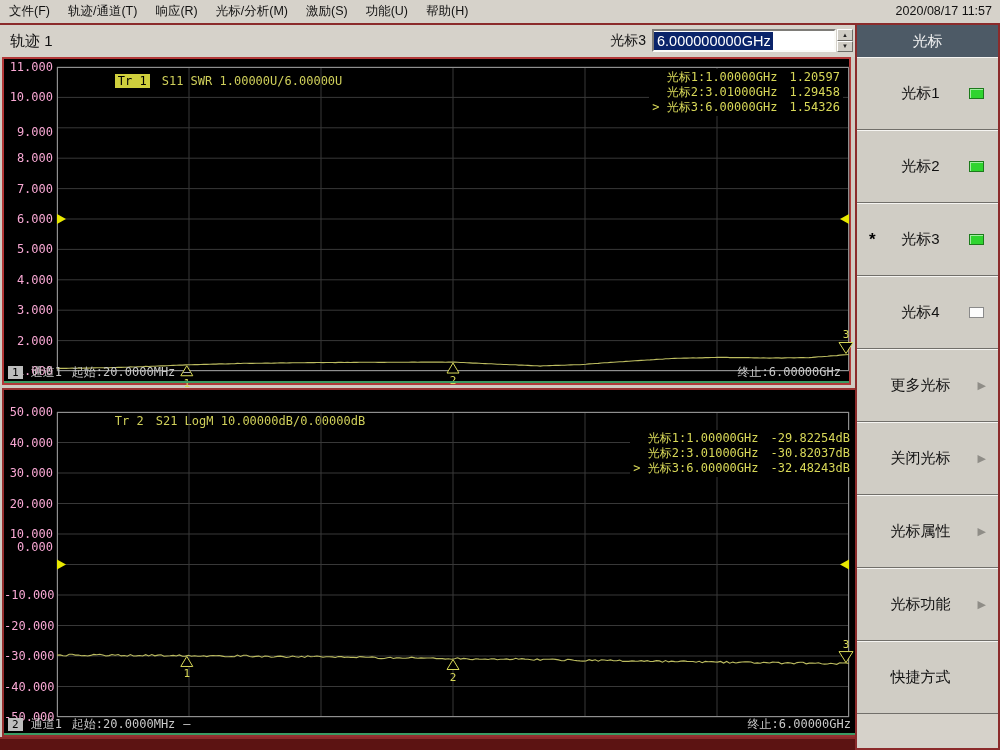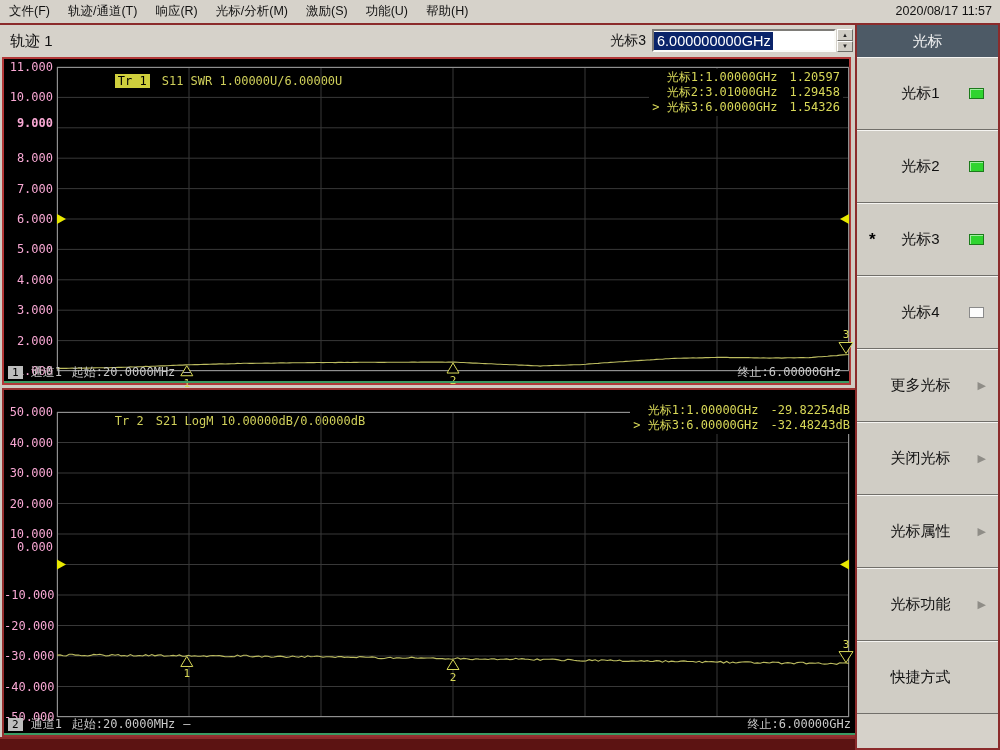--- a/index.html
+++ b/index.html
@@ -36,21 +36,21 @@
   .trinfo{color:#cfcf5a;margin-left:12px;}
   .ytick{position:absolute;left:0;width:49px;text-align:right;font-family:"DejaVu Sans Mono",monospace;
          font-size:12px;color:#f9a8d4;line-height:14px;}
   .plot{position:absolute;left:53px;overflow:visible;}
   #plot1{top:8px;}
   #plot2{top:22px;}
   svg text{font-family:"DejaVu Sans Mono",monospace;}
   .readout{position:absolute;right:6px;text-align:right;font-family:"DejaVu Sans Mono",monospace;
            font-size:12px;color:#d8d858;background:#000;padding:1px 3px;line-height:15px;}
   #readout1{top:10px;}
-  #readout2{top:12px;}
+  #readout2{top:40px;}
   .ro-val{margin-left:12px;}
   .status{position:absolute;left:4px;bottom:4px;font-family:"DejaVu Sans Mono",monospace;font-size:12px;
           color:#c9c9c9;line-height:13px;white-space:pre;}
   .badge{display:inline-block;background:#bdbdbd;color:#000;padding:0 4px;margin-right:8px;font-size:11px;line-height:13px;}
   .st-start{margin-left:10px;}
   .st-dash{margin-left:8px;}
   .stop{position:absolute;right:8px;bottom:4px;font-family:"DejaVu Sans Mono",monospace;font-size:12px;color:#c9c9c9;line-height:13px;}
   
   #sidebar{position:absolute;left:855px;top:57px;width:145px;height:693px;background:#d6d2ca;box-sizing:border-box;
            border-left:2px solid #8b2b2b;border-right:2px solid #8b2b2b;border-bottom:2px solid #8b2b2b;}
@@ -96,21 +96,21 @@
 
   <div id="chart-col">
 
     <div id="panel1" class="panel">
       <div class="trline">
         <span class="trtag active">Tr 1</span><span class="trinfo">S11 SWR 1.00000U/6.00000U</span>
       </div>
       <div id="yticks1">
           <span class="ytick" style="top: 1px;">11.000</span>
           <span class="ytick" style="top: 31.4px;">10.000</span>
-          <span class="ytick" style="top: 57px; font-weight: bold;">9.000</span>
+          <span class="ytick" style="top: 66px;">9.000</span>
           <span class="ytick" style="top: 92.2px;">8.000</span>
           <span class="ytick" style="top: 122.6px;">7.000</span>
           <span class="ytick" style="top: 153px;">6.000</span>
           <span class="ytick" style="top: 183.4px;">5.000</span>
           <span class="ytick" style="top: 213.8px;">4.000</span>
           <span class="ytick" style="top: 244.2px;">3.000</span>
           <span class="ytick" style="top: 274.6px;">2.000</span>
           <span class="ytick" style="top: 305px;">1.000</span>
         </div>
       <svg id="plot1" class="plot" width="792" height="304" viewBox="0 0 792 304">
@@ -195,20 +195,21 @@
           <polyline points="0.0,243.1 3.1,242.9 6.1,243.8 9.2,244.0 12.2,242.3 15.3,242.3 18.3,243.1 21.4,243.0 24.5,243.8 27.5,243.5 30.6,244.0 33.6,243.4 36.7,242.4 39.8,242.7 42.8,242.3 45.9,243.0 48.9,244.0 52.0,243.6 55.0,242.5 58.1,243.2 61.2,242.5 64.2,243.9 67.3,243.5 70.3,244.2 73.4,242.6 76.4,244.0 79.5,243.9 82.6,243.5 85.6,244.0 88.7,242.7 91.7,243.9 94.8,242.5 97.9,243.8 100.9,243.1 104.0,242.7 107.0,244.3 110.1,244.0 113.1,243.8 116.2,243.4 119.3,244.0 122.3,242.9 125.4,244.3 128.4,244.1 131.5,243.3 134.5,244.3 137.6,243.7 140.7,244.2 143.7,244.3 146.8,243.8 149.8,244.6 152.9,243.7 156.0,243.5 159.0,243.7 162.1,243.5 165.1,244.1 168.2,244.7 171.2,244.8 174.3,244.6 177.4,244.8 180.4,243.1 183.5,244.4 186.5,243.2 189.6,243.2 192.6,244.5 195.7,244.9 198.8,244.4 201.8,244.1 204.9,245.2 207.9,244.0 211.0,244.3 214.1,245.2 217.1,245.0 220.2,244.4 223.2,244.1 226.3,244.6 229.3,245.5 232.4,245.0 235.5,244.0 238.5,244.8 241.6,245.2 244.6,244.3 247.7,245.4 250.7,243.8 253.8,244.7 256.9,244.5 259.9,244.0 263.0,244.5 266.0,245.3 269.1,244.8 272.2,244.7 275.2,244.9 278.3,245.5 281.3,244.5 284.4,244.6 287.4,245.4 290.5,245.0 293.6,245.4 296.6,245.4 299.7,245.6 302.7,244.6 305.8,244.9 308.8,245.2 311.9,245.2 315.0,244.9 318.0,245.2 321.1,246.5 324.1,246.6 327.2,246.5 330.3,245.7 333.3,245.3 336.4,246.5 339.4,245.9 342.5,245.9 345.5,246.3 348.6,246.2 351.7,245.9 354.7,245.1 357.8,245.9 360.8,246.2 363.9,245.9 366.9,246.1 370.0,246.0 373.1,246.0 376.1,245.9 379.2,246.6 382.2,246.6 385.3,246.6 388.4,247.1 391.4,246.8 394.5,247.3 397.5,246.7 400.6,245.8 403.6,247.1 406.7,246.4 409.8,246.7 412.8,247.4 415.9,247.6 418.9,246.8 422.0,247.1 425.1,247.3 428.1,247.1 431.2,247.5 434.2,246.8 437.3,246.9 440.3,247.7 443.4,247.2 446.5,247.3 449.5,246.9 452.6,247.6 455.6,247.4 458.7,246.3 461.7,247.2 464.8,246.6 467.9,247.1 470.9,247.3 474.0,247.8 477.0,248.3 480.1,246.9 483.2,248.3 486.2,247.2 489.3,247.2 492.3,247.3 495.4,247.0 498.4,247.4 501.5,247.9 504.6,248.7 507.6,248.6 510.7,247.3 513.7,247.6 516.8,248.2 519.8,248.6 522.9,248.9 526.0,249.1 529.0,249.0 532.1,247.7 535.1,248.6 538.2,247.8 541.3,249.2 544.3,247.8 547.4,248.0 550.4,248.5 553.5,247.9 556.5,248.8 559.6,248.8 562.7,248.1 565.7,249.4 568.8,249.3 571.8,249.4 574.9,248.9 577.9,249.1 581.0,249.2 584.1,248.6 587.1,249.4 590.2,248.6 593.2,249.5 596.3,249.4 599.4,248.6 602.4,248.9 605.5,250.2 608.5,248.6 611.6,249.9 614.6,249.1 617.7,249.6 620.8,249.7 623.8,249.1 626.9,248.9 629.9,249.4 633.0,249.5 636.0,249.5 639.1,250.2 642.2,249.3 645.2,250.7 648.3,249.4 651.3,249.8 654.4,249.6 657.5,249.9 660.5,250.1 663.6,249.4 666.6,251.1 669.7,249.5 672.7,251.2 675.8,250.1 678.9,251.0 681.9,250.4 685.0,250.0 688.0,249.8 691.1,249.9 694.1,250.0 697.2,251.2 700.3,250.9 703.3,251.3 706.4,250.2 709.4,250.6 712.5,251.0 715.6,250.1 718.6,250.3 721.7,250.4 724.7,251.9 727.8,251.0 730.8,250.6 733.9,251.0 737.0,251.9 740.0,250.6 743.1,250.3 746.1,250.3 749.2,251.8 752.2,251.1 755.3,251.1 758.4,251.2 761.4,250.7 764.5,251.7 767.5,252.1 770.6,252.0 773.7,251.2 776.7,251.7 779.8,252.3 782.8,250.8 785.9,251.0 788.9,250.9 792.0,251.5" fill="none" stroke="#bcbc60" stroke-width="1.1"></polyline>
           <polygon points="123.79264214046822,254.45874700000002 135.79264214046822,254.45874700000002 129.79264214046822,244.45874700000002" fill="#000" stroke="#d8d858" stroke-width="1"></polygon>
           <text x="129.79264214046822" y="265.458747" fill="#d8d858" font-size="11" text-anchor="middle">1</text>
           <polygon points="389.99999999999994,257.5021285 401.99999999999994,257.5021285 395.99999999999994,247.5021285" fill="#000" stroke="#d8d858" stroke-width="1"></polygon>
           <text x="395.99999999999994" y="268.5021285" fill="#d8d858" font-size="11" text-anchor="middle">2</text>
           <polygon points="782,239.57141149999998 796,239.57141149999998 789,250.57141149999998" fill="#000" stroke="#d8d858" stroke-width="1"></polygon>
           <text x="789" y="235.57141149999998" fill="#d8d858" font-size="11" text-anchor="middle">3</text>
         </svg>
       <div id="readout2" class="readout">
         <div><span></span><span>光标1:1.00000GHz</span><span class="ro-val">-29.82254dB</span></div>
+        <div><span></span><span>光标2:3.01000GHz</span><span class="ro-val">-30.82037dB</span></div>
         <div><span>&gt; </span><span>光标3:6.00000GHz</span><span class="ro-val">-32.48243dB</span></div>
       </div>
       <div class="status"><span class="badge">2</span><span>通道1</span><span class="st-start">起始:20.0000MHz</span><span class="st-dash">—</span></div>
       <div class="stop">终止:6.00000GHz</div>
       <div class="greenline"></div>
     </div>
 
     <div id="bottom-frame"></div>
   </div>
 

